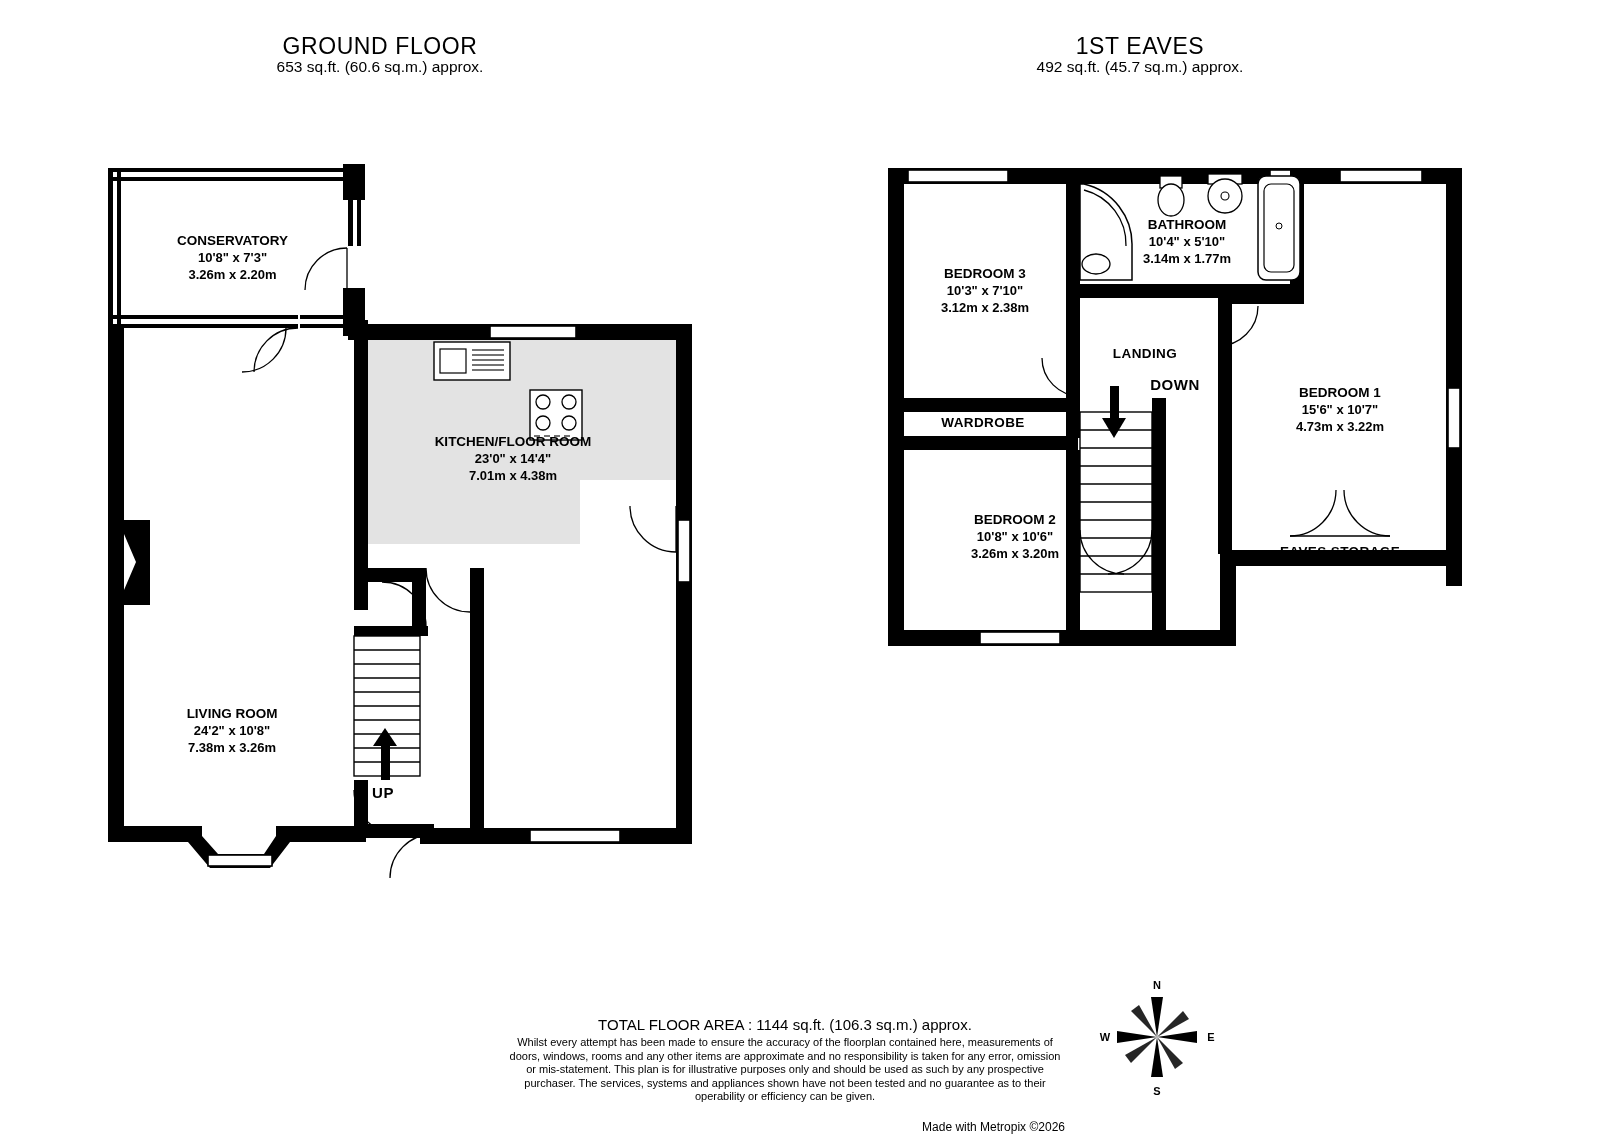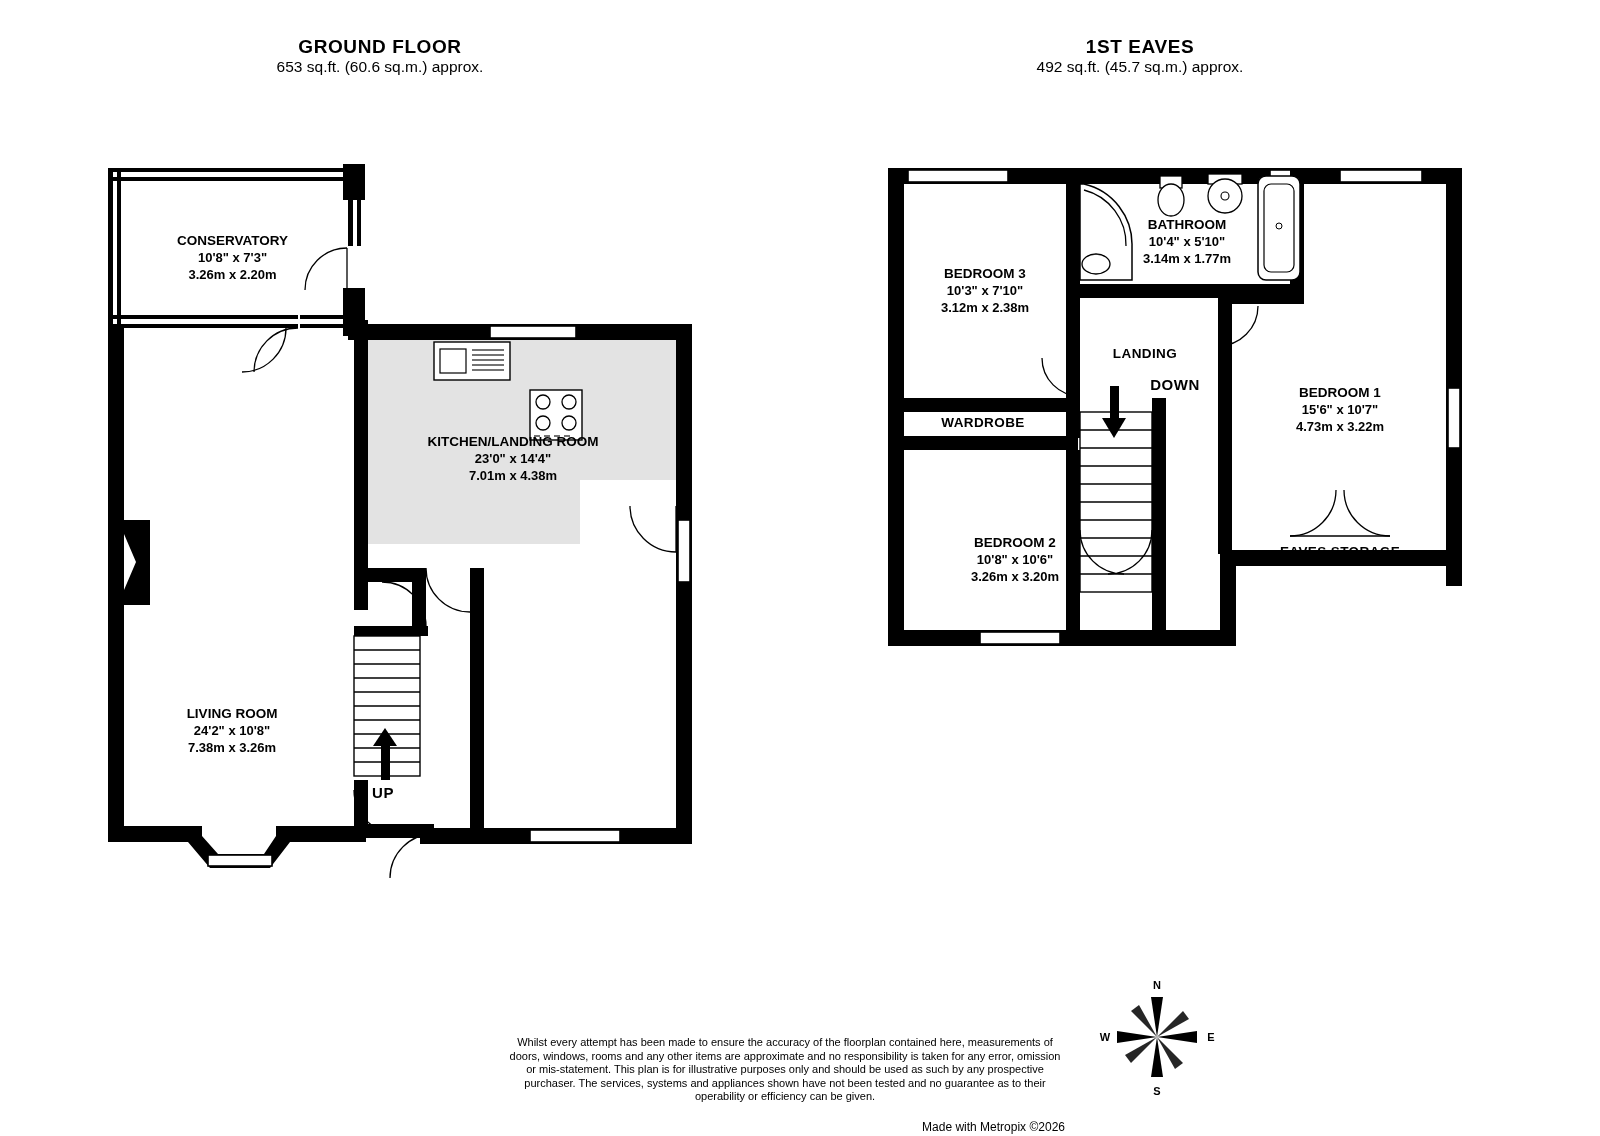--- a/index.html
+++ b/index.html
@@ -18,22 +18,22 @@
   .canvas {
     position: relative;
     width: 1600px;
     height: 1136px;
   }
   .abs { position: absolute; }
 
   
   .floor-title {
     text-align: center;
-    font-size: 19px;
-    font-weight: bold;
+    font-size: 23px;
+    font-weight: normal;
     letter-spacing: 0.6px;
     line-height: 21px;
   }
   .floor-sub {
     text-align: center;
     font-size: 15.5px;
     line-height: 21px;
   }
 
   
@@ -207,21 +207,21 @@
     </g>
   </svg>
 
   <div class="abs room-label" style="left:110px; top:232px; width:245px;">
     <div>CONSERVATORY</div>
     <div class="dim">10'8"  x 7'3"</div>
     <div class="dim">3.26m  x 2.20m</div>
   </div>
 
   <div class="abs room-label" style="left:388px; top:433px; width:250px;">
-    <div>KITCHEN/LANDING ROOM</div>
+    <div>KITCHEN/FLOOR ROOM</div>
     <div class="dim">23'0"  x 14'4"</div>
     <div class="dim">7.01m  x 4.38m</div>
   </div>
 
   <div class="abs room-label" style="left:108px; top:705px; width:248px;">
     <div>LIVING ROOM</div>
     <div class="dim">24'2"  x 10'8"</div>
     <div class="dim">7.38m  x 3.26m</div>
   </div>
 
@@ -325,21 +325,21 @@
     <div class="dim">10'4"  x 5'10"</div>
     <div class="dim">3.14m  x 1.77m</div>
   </div>
 
   <div class="abs room-label" style="left:1240px; top:384px; width:200px;">
     <div>BEDROOM 1</div>
     <div class="dim">15'6"  x 10'7"</div>
     <div class="dim">4.73m  x 3.22m</div>
   </div>
 
-  <div class="abs room-label" style="left:915px; top:534px; width:200px;">
+  <div class="abs room-label" style="left:915px; top:511px; width:200px;">
     <div>BEDROOM 2</div>
     <div class="dim">10'8"  x 10'6"</div>
     <div class="dim">3.26m  x 3.20m</div>
   </div>
 
   <div class="abs plain-label" style="left:1065px; top:346px; width:160px;">LANDING</div>
 
   <div class="abs plain-label" style="left:905px; top:415px; width:156px;">WARDROBE</div>
 
   <div class="abs plain-label" style="left:1250px; top:544px; width:180px;">EAVES STORAGE</div>
@@ -356,18 +356,19 @@
       <path d="M 62 62 L 88 36 L 94 44 Z" opacity="0.85"></path>
       <path d="M 62 62 L 88 88 L 80 94 Z" opacity="0.85"></path>
       <path d="M 62 62 L 36 88 L 30 80 Z" opacity="0.85"></path>
     </g>
     <text x="62" y="14" text-anchor="middle" font-family="Liberation Sans, sans-serif" font-size="11" font-weight="bold" fill="#000">N</text>
     <text x="116" y="66" text-anchor="middle" font-family="Liberation Sans, sans-serif" font-size="11" font-weight="bold" fill="#000">E</text>
     <text x="62" y="120" text-anchor="middle" font-family="Liberation Sans, sans-serif" font-size="11" font-weight="bold" fill="#000">S</text>
     <text x="10" y="66" text-anchor="middle" font-family="Liberation Sans, sans-serif" font-size="11" font-weight="bold" fill="#000">W</text>
   </svg>
 
+  <div class="abs total-area" style="left:500px; top:1015px; width:570px;">TOTAL FLOOR AREA : 1144 sq.ft. (106.3 sq.m.) approx.</div>
 
   <div class="abs disclaimer" style="left:505px; top:1036px;">Whilst every attempt has been made to ensure the accuracy of the floorplan contained here, measurements of doors, windows, rooms and any other items are approximate and no responsibility is taken for any error, omission or mis-statement. This plan is for illustrative purposes only and should be used as such by any prospective purchaser. The services, systems and appliances shown have not been tested and no guarantee as to their operability or efficiency can be given.</div>
 
   <div class="abs madewith" style="left:505px; top:1100px; width:560px;">Made with Metropix ©2026</div>
 
 </div>
 
 </body></html>

